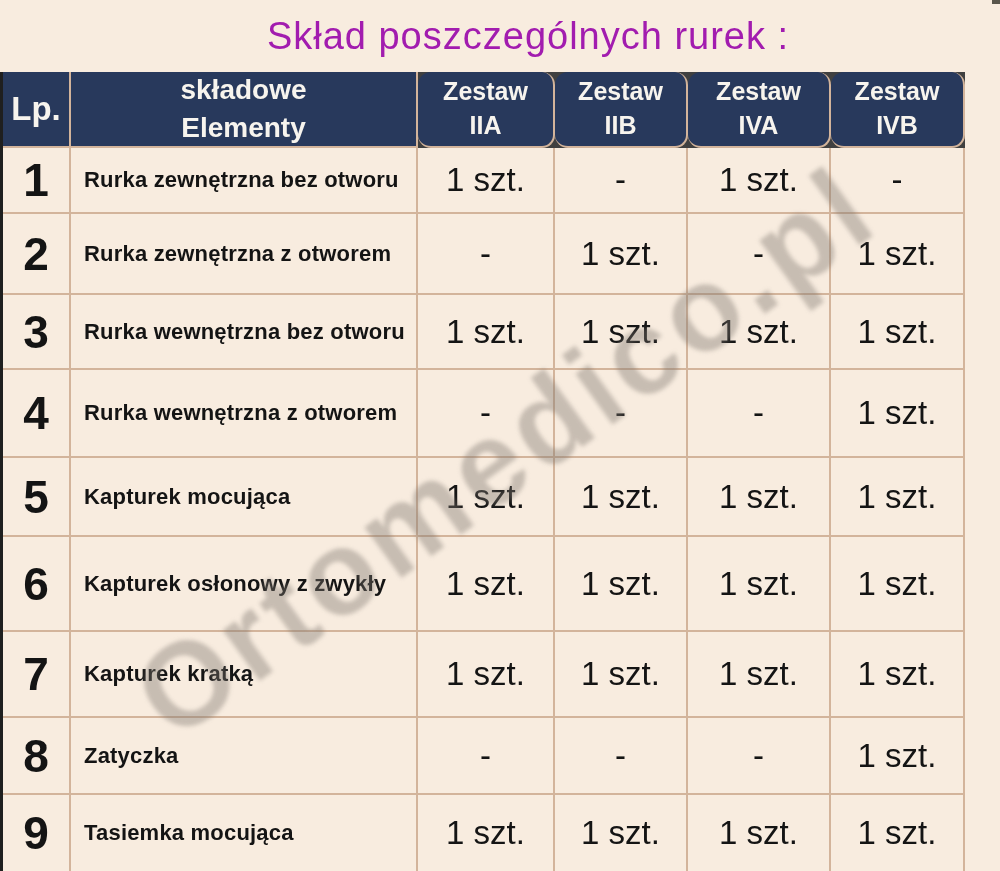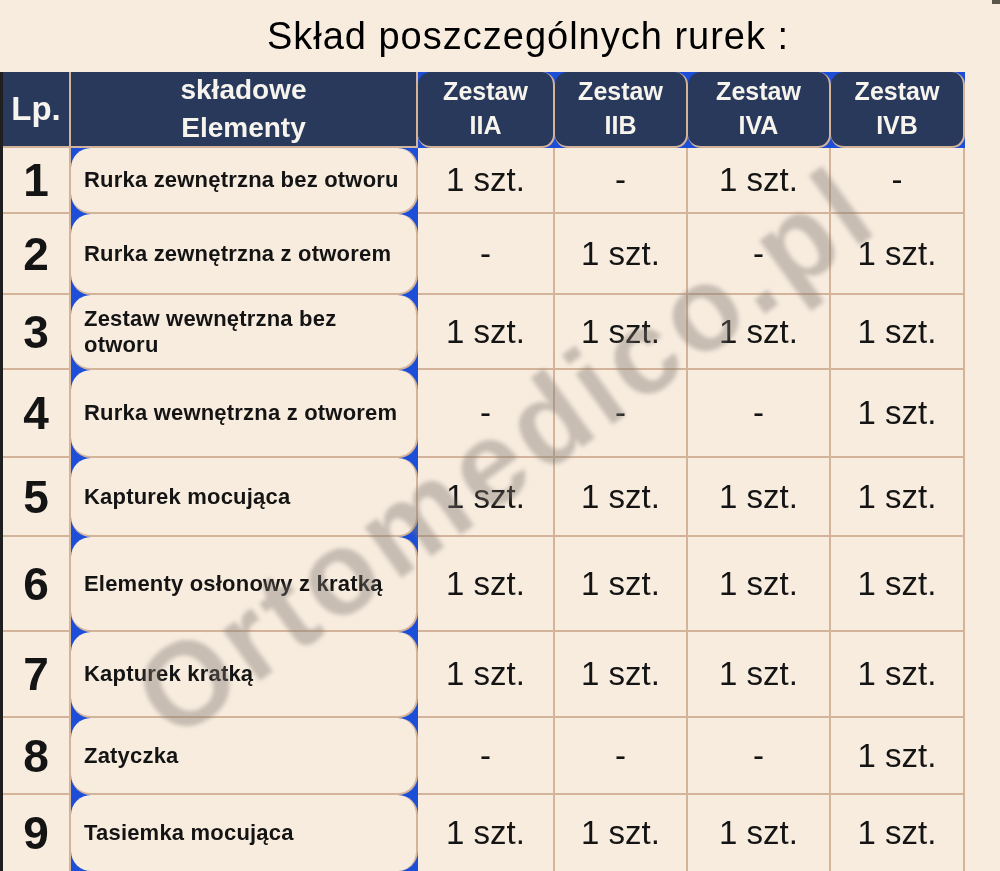--- a/index.html
+++ b/index.html
@@ -9,32 +9,33 @@
     font-family:"Liberation Sans",sans-serif;
     position:relative;overflow:hidden;
   }
   .page{position:absolute;inset:0;}
 
   .title{
     position:absolute;top:0;left:0;width:1000px;height:72px;
     display:flex;align-items:center;justify-content:center;
     padding-left:56px;box-sizing:border-box;
     font-size:38px;letter-spacing:1px;
-    color:#000000;
+    color:#a21caf;
   }
 
   .tbl{
     position:absolute;top:72px;left:0;
     width:965px;height:799px;
     box-sizing:border-box;
     border-left:3px solid #1f1f1f;
     display:grid;
     grid-template-columns:68px 347px 137px 133px 143px 134px;
     grid-template-rows:76px 66px 81px 75px 88px 79px 95px 86px 77px 76px;
-    background:#1d4ed8;
+    background:#404040;
+    text-align:center;
   }
   .cell{
     box-sizing:border-box;
     border-right:2px solid #d3b49b;
     border-bottom:2px solid #d3b49b;
     display:flex;align-items:center;justify-content:center;
     background:#f8ecdf;
     color:#141414;
   }
   .th{
@@ -46,21 +47,20 @@
   }
   .th-lp{font-size:33px;}
   .th-el{font-size:28px;}
   .th-set{font-size:25px;border-radius:13px;}
   .lp{font-size:46px;font-weight:bold;}
   .name{
     justify-content:flex-start;
     padding-left:13px;
     font-size:22px;font-weight:bold;
     letter-spacing:0.2px;
-    border-radius:20px;
   }
   .val{font-size:33px;font-weight:normal;}
   .lastrow{border-bottom:none;}
 
   .watermark{
     position:absolute;left:505px;top:452px;
     transform:translate(-50%,-50%) rotate(-36deg);
     font-size:118px;font-weight:bold;letter-spacing:6px;
     color:rgba(125,118,110,0.40);
     filter:blur(2px);
@@ -112,42 +112,42 @@
     <div class="cell val">-</div>
 
     <div class="cell lp">2</div>
     <div class="cell name">Rurka zewnętrzna z otworem</div>
     <div class="cell val">-</div>
     <div class="cell val">1 szt.</div>
     <div class="cell val">-</div>
     <div class="cell val">1 szt.</div>
 
     <div class="cell lp">3</div>
-    <div class="cell name">Zestaw wewnętrzna bez otworu</div>
+    <div class="cell name">Rurka wewnętrzna bez otworu</div>
     <div class="cell val">1 szt.</div>
     <div class="cell val">1 szt.</div>
     <div class="cell val">1 szt.</div>
     <div class="cell val">1 szt.</div>
 
     <div class="cell lp">4</div>
     <div class="cell name">Rurka wewnętrzna z otworem</div>
     <div class="cell val">-</div>
     <div class="cell val">-</div>
     <div class="cell val">-</div>
     <div class="cell val">1 szt.</div>
 
     <div class="cell lp">5</div>
     <div class="cell name">Kapturek mocująca</div>
     <div class="cell val">1 szt.</div>
     <div class="cell val">1 szt.</div>
     <div class="cell val">1 szt.</div>
     <div class="cell val">1 szt.</div>
 
     <div class="cell lp">6</div>
-    <div class="cell name">Elementy osłonowy z kratką</div>
+    <div class="cell name">Kapturek osłonowy z zwykły</div>
     <div class="cell val">1 szt.</div>
     <div class="cell val">1 szt.</div>
     <div class="cell val">1 szt.</div>
     <div class="cell val">1 szt.</div>
 
     <div class="cell lp">7</div>
     <div class="cell name">Kapturek kratką</div>
     <div class="cell val">1 szt.</div>
     <div class="cell val">1 szt.</div>
     <div class="cell val">1 szt.</div>

